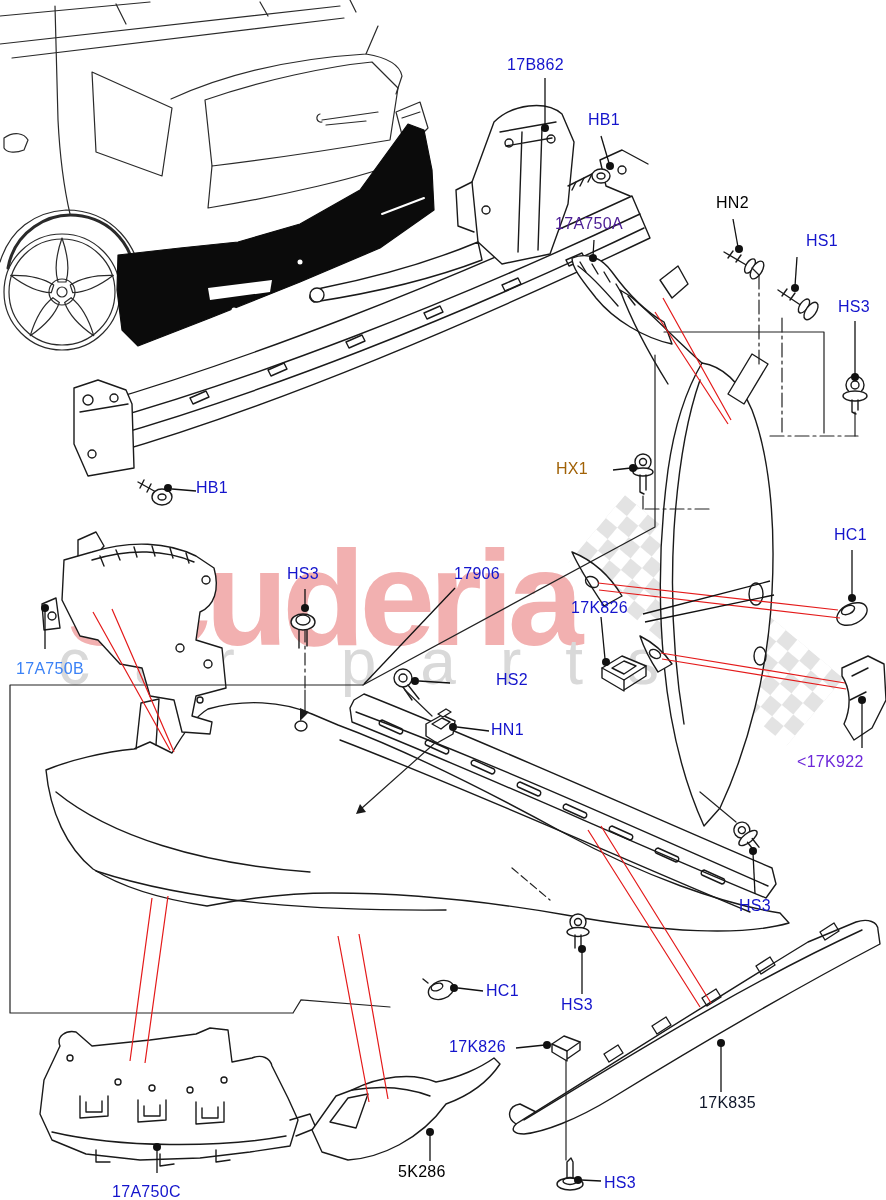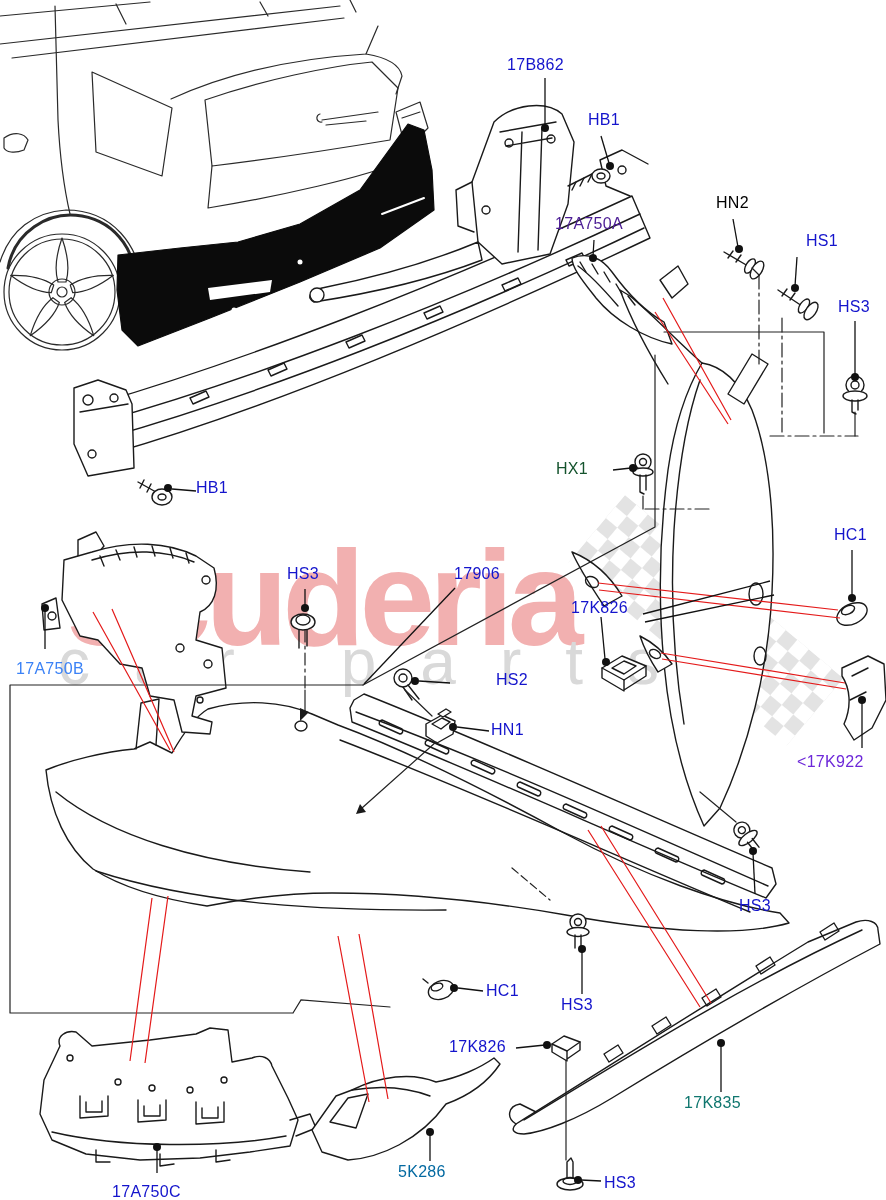--- a/index.html
+++ b/index.html
@@ -372,32 +372,32 @@
   </g>
 </svg>
 
 <div id="callout-layer">
       <div class="callout" style="left: 507px; top: 56px; color: rgb(20, 20, 204);">17B862</div>
       <div class="callout" style="left: 588px; top: 111px; color: rgb(20, 20, 204);">HB1</div>
       <div class="callout" style="left: 716px; top: 194px; color: #000000;">HN2</div>
       <div class="callout" style="left: 782px; top: 232px; color: rgb(20, 20, 204); margin-left: 24px;">HS1</div>
       <div class="callout" style="left: 838px; top: 298px; color: rgb(20, 20, 204);">HS3</div>
       <div class="callout" style="left: 555px; top: 215px; color: #4c1d95;">17A750A</div>
-      <div class="callout" style="left: 556px; top: 460px; color: #14532d;">HX1</div>
+      <div class="callout" style="left: 556px; top: 460px; color: #a16207;">HX1</div>
       <div class="callout" style="left: 196px; top: 479px; color: rgb(20, 20, 204);">HB1</div>
       <div class="callout" style="left: 834px; top: 526px; color: rgb(20, 20, 204);">HC1</div>
       <div class="callout" style="left: 287px; top: 565px; color: rgb(20, 20, 204);">HS3</div>
       <div class="callout" style="left: 436px; top: 565px; color: rgb(20, 20, 204); margin-left: 18px;">17906</div>
       <div class="callout" style="left: 571px; top: 599px; color: rgb(20, 20, 204);">17K826</div>
       <div class="callout" style="left: 453px; top: 671px; color: rgb(20, 20, 204); margin-left: 43px;">HS2</div>
       <div class="callout" style="left: 491px; top: 721px; color: rgb(20, 20, 204);">HN1</div>
       <div class="callout" style="left: 16px; top: 650px; color: #3b82f6; margin-top: 10px;">17A750B</div>
       <div class="callout" style="left: 797px; top: 753px; color: #6d28d9;">&lt;17K922</div>
       <div class="callout" style="left: 739px; top: 897px; color: rgb(20, 20, 204);">HS3</div>
       <div class="callout" style="left: 486px; top: 982px; color: rgb(20, 20, 204);">HC1</div>
       <div class="callout" style="left: 561px; top: 996px; color: rgb(20, 20, 204);">HS3</div>
       <div class="callout" style="left: 449px; top: 1038px; color: rgb(20, 20, 204);">17K826</div>
       <div class="callout" style="left: 604px; top: 1174px; color: rgb(20, 20, 204);">HS3</div>
-      <div class="callout" style="left: 398px; top: 1163px; color: #0369a1;">5K286</div>
-      <div class="callout" style="left: 684px; top: 1094px; color: #0f766e;">17K835</div>
+      <div class="callout" style="left: 398px; top: 1163px; color: #000000;">5K286</div>
+      <div class="callout" style="left: 699px; top: 1094px; color: #0f172a;">17K835</div>
       <div class="callout" style="left: 112px; top: 1175px; color: rgb(20, 20, 204); margin-top: 8px;">17A750C</div>
     </div>
 </div>
 
 </body></html>

